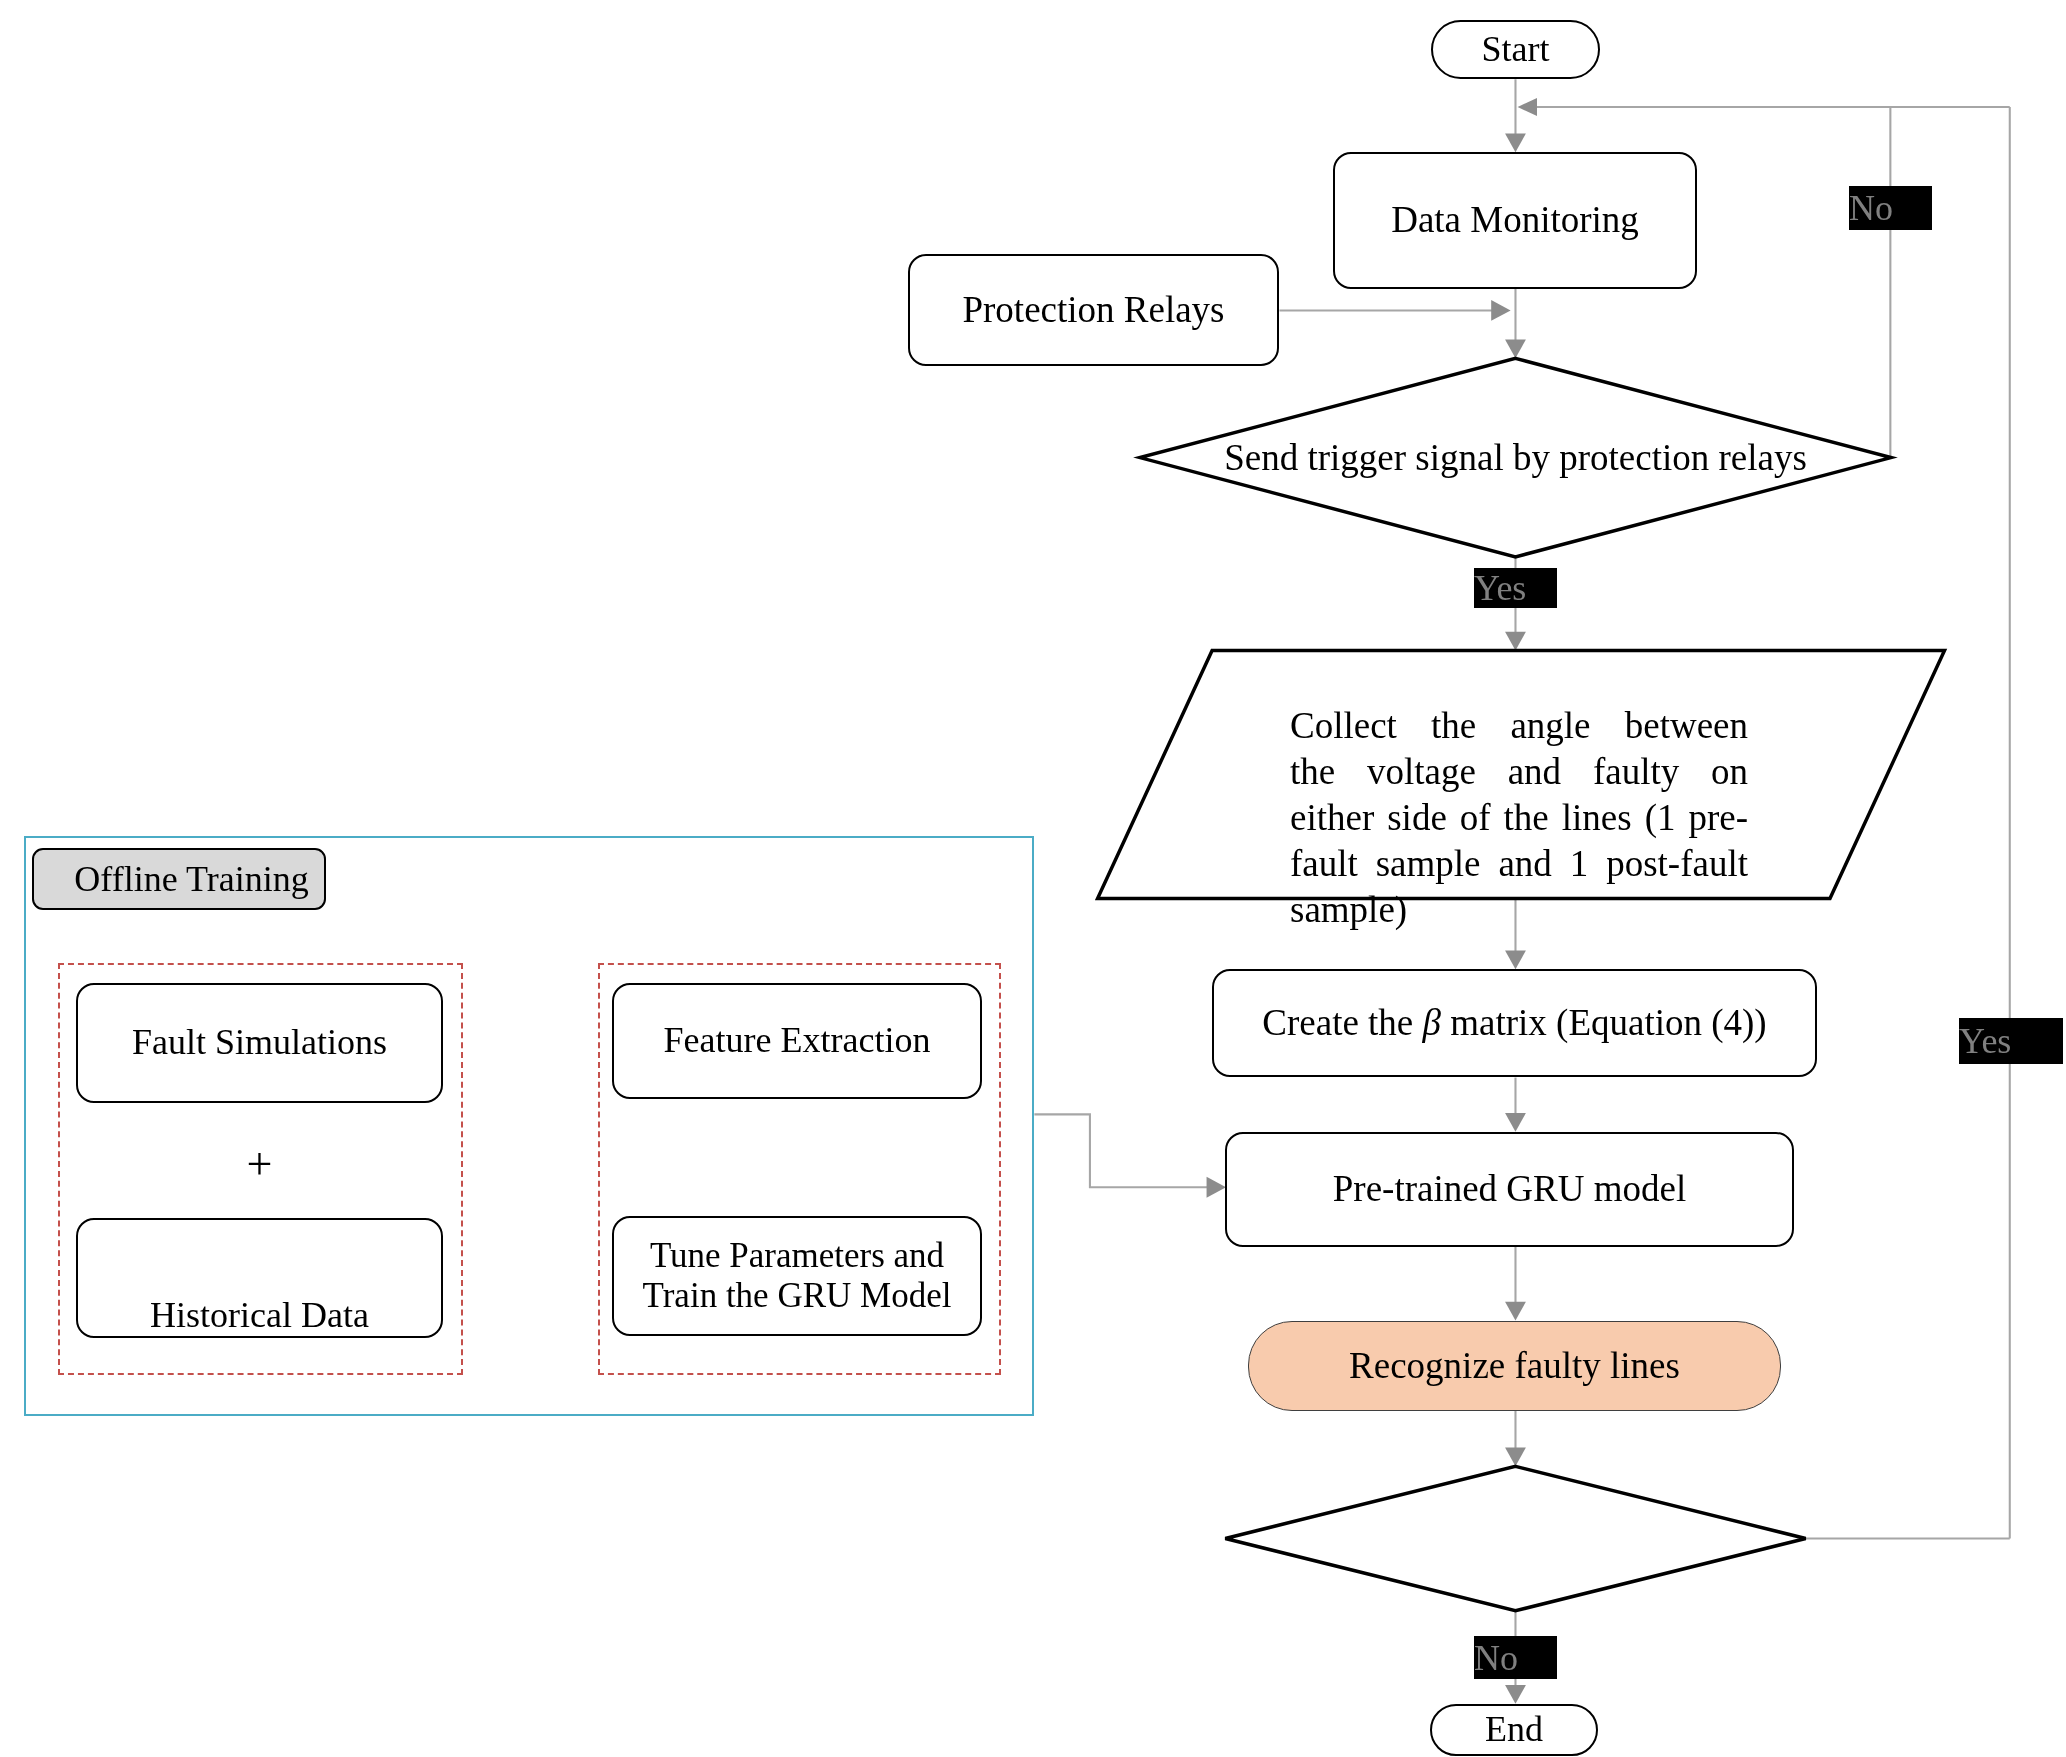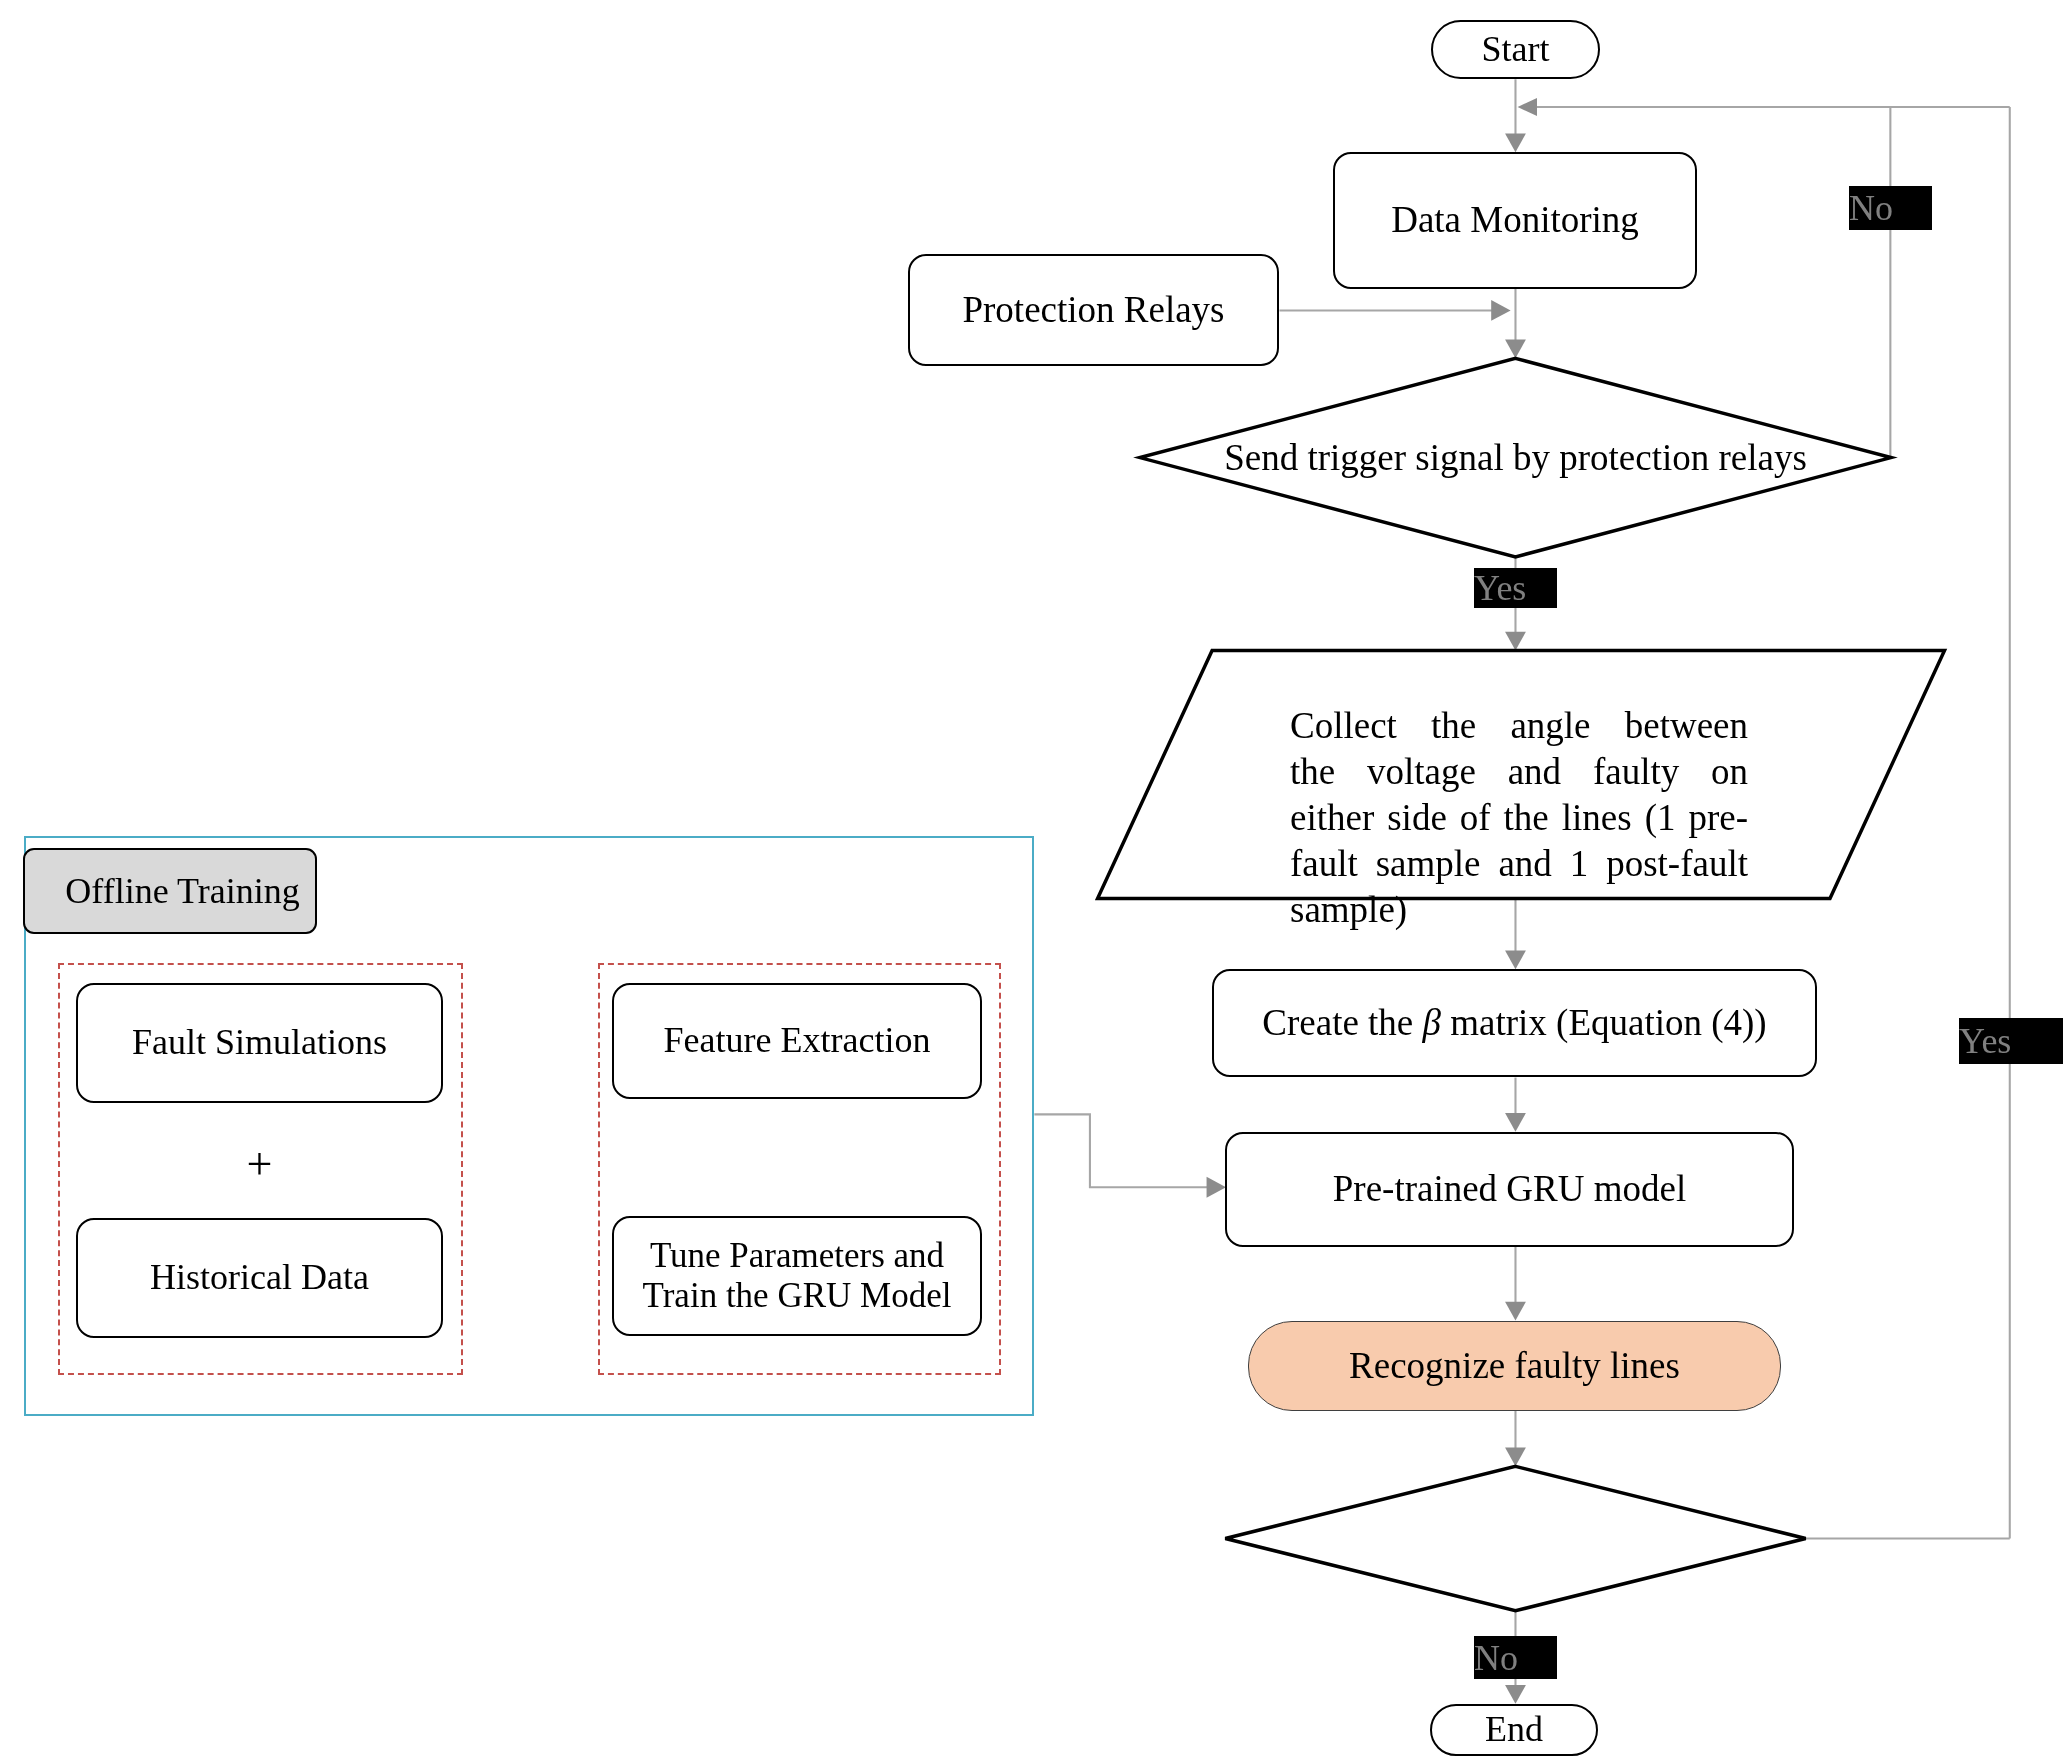--- a/index.html
+++ b/index.html
@@ -69,33 +69,33 @@
       <polygon points="835,1658 835,1688 863,1673"></polygon>
     </g>
     <g fill="#ffffff" stroke="#000000" stroke-width="5">
       <polygon points="2183,516 2724,659 2183,802 1642,659"></polygon>
       <polygon points="2183,2112 2601,2216 2183,2320 1765,2216"></polygon>
       <polygon points="1746,937 2801,937 2636,1294 1581,1294"></polygon>
     </g>
   </svg>
 
   <div class="container-blue" style="left:24px;top:836px;width:1010px;height:580px;"></div>
-  <div class="section-label" style="left:23px;top:848px;width:294px;height:86px;padding-left:25px;">
+  <div class="section-label" style="left:32px;top:848px;width:294px;height:62px;padding-left:25px;">
     <span>Offline Training</span>
   </div>
   <div class="container-dashed" style="left:58px;top:963px;width:405px;height:412px;"></div>
   <div class="container-dashed" style="left:598px;top:963px;width:403px;height:412px;"></div>
 
   <div class="node proc" style="left:76px;top:983px;width:367px;height:120px;font-size:36px;">
     <span>Fault Simulations</span>
   </div>
   <div class="plus-sign" style="left:225px;top:1129px;width:69px;height:69px;">
     <span>+</span>
   </div>
-  <div class="node proc" style="left:76px;top:1218px;width:367px;height:120px;font-size:36px;">
+  <div class="node proc" style="left:76px;top:1218px;width:367px;height:120px;font-size:36px;align-items:flex-end;">
     <span>Historical Data</span>
   </div>
   <div class="node proc" style="left:612px;top:983px;width:370px;height:116px;font-size:36px;">
     <span>Feature Extraction</span>
   </div>
   <div class="node proc" style="left:612px;top:1216px;width:370px;height:120px;">
     <span class="two-line">Tune Parameters and
 Train the GRU Model</span>
   </div>
 

